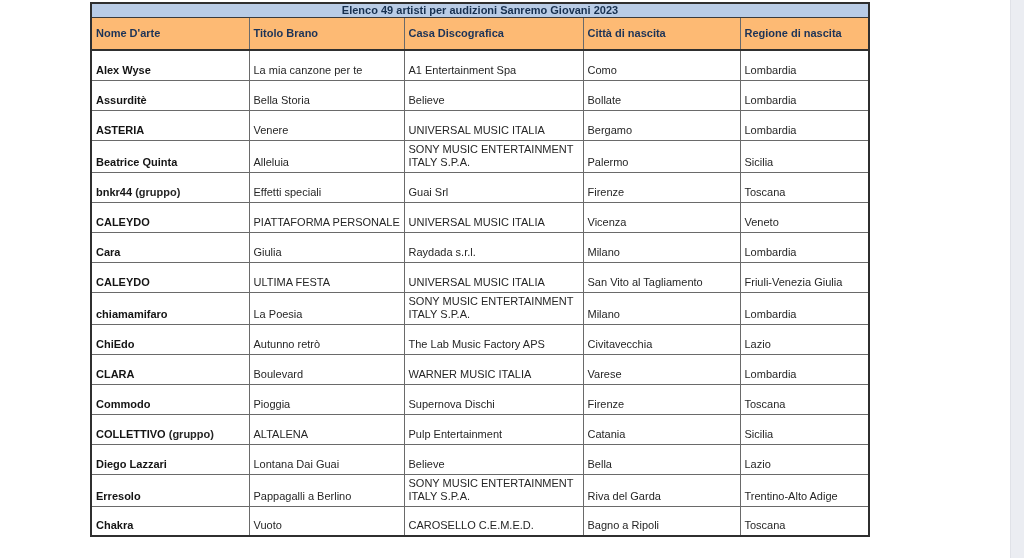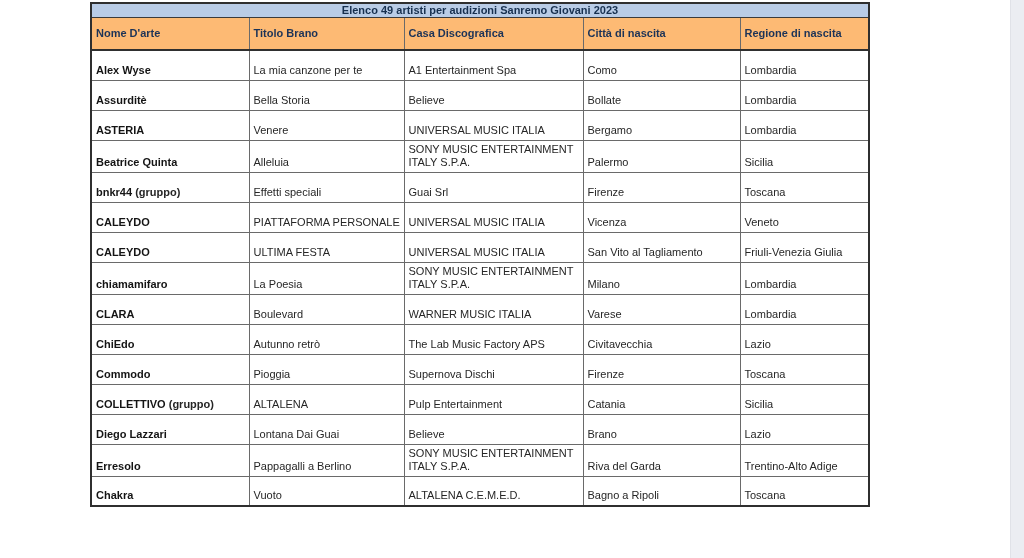--- a/index.html
+++ b/index.html
@@ -134,79 +134,86 @@
           <td>Toscana</td>
         </tr>
         <tr>
           <td class="name-cell"><span>CALEYDO</span></td>
           <td>PIATTAFORMA PERSONALE</td>
           <td>UNIVERSAL MUSIC ITALIA</td>
           <td>Vicenza</td>
           <td>Veneto</td>
         </tr>
         <tr>
+          <td class="name-cell"><span>Cara</span></td>
+          <td>Giulia</td>
+          <td>Raydada s.r.l.</td>
+          <td>Milano</td>
+          <td>Lombardia</td>
+        </tr>
+        <tr>
           <td class="name-cell"><span>CALEYDO</span></td>
           <td>ULTIMA FESTA</td>
           <td>UNIVERSAL MUSIC ITALIA</td>
           <td>San Vito al Tagliamento</td>
           <td>Friuli-Venezia Giulia</td>
         </tr>
         <tr>
           <td class="name-cell"><span>chiamamifaro</span></td>
           <td>La Poesia</td>
           <td>SONY MUSIC ENTERTAINMENT ITALY S.P.A.</td>
           <td>Milano</td>
           <td>Lombardia</td>
         </tr>
         <tr>
-          <td class="name-cell"><span>CLARA</span></td>
-          <td>Boulevard</td>
-          <td>WARNER MUSIC ITALIA</td>
-          <td>Varese</td>
-          <td>Lombardia</td>
-        </tr>
-        <tr>
           <td class="name-cell"><span>ChiEdo</span></td>
           <td>Autunno retrò</td>
           <td>The Lab Music Factory APS</td>
           <td>Civitavecchia</td>
           <td>Lazio</td>
         </tr>
         <tr>
+          <td class="name-cell"><span>CLARA</span></td>
+          <td>Boulevard</td>
+          <td>WARNER MUSIC ITALIA</td>
+          <td>Varese</td>
+          <td>Lombardia</td>
+        </tr>
+        <tr>
           <td class="name-cell"><span>Commodo</span></td>
           <td>Pioggia</td>
           <td>Supernova Dischi</td>
           <td>Firenze</td>
           <td>Toscana</td>
         </tr>
         <tr>
           <td class="name-cell"><span>COLLETTIVO</span><span class="suffix"> (gruppo)</span></td>
           <td>ALTALENA</td>
           <td>Pulp Entertainment</td>
           <td>Catania</td>
           <td>Sicilia</td>
         </tr>
         <tr>
           <td class="name-cell"><span>Diego Lazzari</span></td>
           <td>Lontana Dai Guai</td>
           <td>Believe</td>
-          <td>Brano</td>
+          <td>Bella</td>
           <td>Lazio</td>
         </tr>
         <tr>
           <td class="name-cell"><span>Erresolo</span></td>
           <td>Pappagalli a Berlino</td>
           <td>SONY MUSIC ENTERTAINMENT ITALY S.P.A.</td>
           <td>Riva del Garda</td>
           <td>Trentino-Alto Adige</td>
         </tr>
         <tr>
           <td class="name-cell"><span>Chakra</span></td>
           <td>Vuoto</td>
-          <td>ALTALENA C.E.M.E.D.</td>
+          <td>CAROSELLO C.E.M.E.D.</td>
           <td>Bagno a Ripoli</td>
           <td>Toscana</td>
         </tr>
       </tbody>
   </table>
 
   <div class="right-strip"></div>
 </div>
 
 </body></html>

